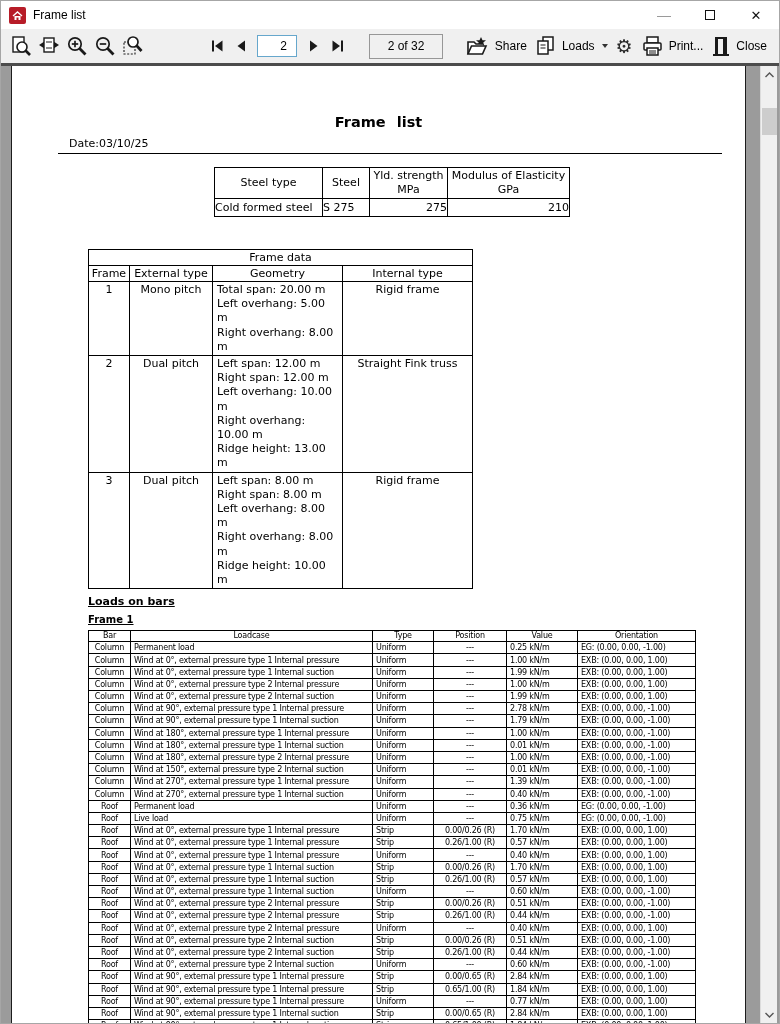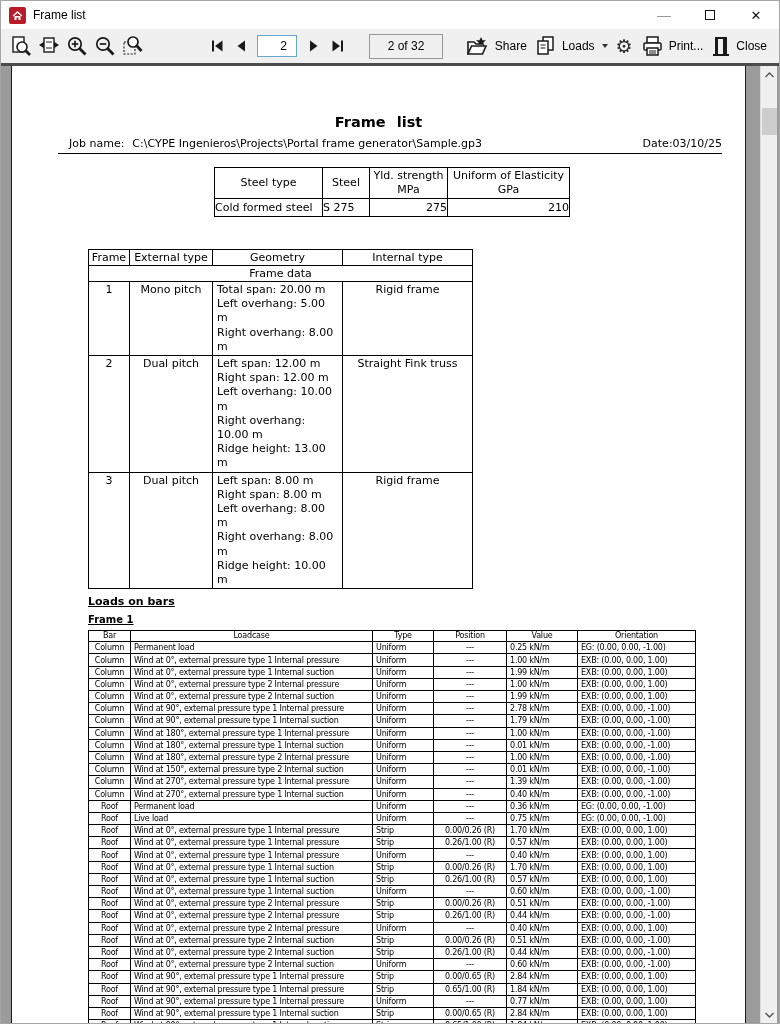--- a/index.html
+++ b/index.html
@@ -204,42 +204,39 @@
     </div>
   </div>
 
   <div class="viewport">
     <div class="page doc">
 
       <div class="doc-title">Frame list</div>
 
       <div class="doc-header">
         <div class="job-row">
-          <div class="job-left">
-            <span class="job-label">Job name:</span><span>C:\CYPE Ingenieros\Projects\Portal frame generator\Sample.gp3</span>
-          </div>
           <div>Date:03/10/25</div>
         </div>
         <div class="hr"></div>
       </div>
 
       <table class="steel-table">
         <colgroup>
             <col style="width:108px">
             <col style="width:47px">
             <col style="width:78px">
             <col style="width:122px">
           </colgroup>
         <thead>
           <tr>
             <th>Steel type</th>
             <th>Steel</th>
             <th>Yld. strength
 MPa</th>
-            <th>Uniform of Elasticity
+            <th>Modulus of Elasticity
 GPa</th>
           </tr>
         </thead>
         <tbody>
           <tr>
             <td>Cold formed steel</td>
             <td>S 275</td>
             <td class="num">275</td>
             <td class="num">210</td>
           </tr>
@@ -248,27 +245,27 @@
 
       <table class="frame-table">
         <colgroup>
             <col style="width:41px">
             <col style="width:83px">
             <col style="width:130px">
             <col style="width:130px">
           </colgroup>
         <thead>
           <tr>
+            <th class="ttl" colspan="4">Frame data</th>
+          </tr>
+          <tr>
             <th>Frame</th>
             <th>External type</th>
             <th>Geometry</th>
             <th>Internal type</th>
-          </tr>
-          <tr>
-            <th class="ttl" colspan="4">Frame data</th>
           </tr>
         </thead>
         <tbody>
             <tr>
               <td class="ctr">1</td>
               <td class="ctr">Mono pitch</td>
               <td class="geo">Total span: 20.00 m
 Left overhang: 5.00 m
 Right overhang: 8.00 m</td>
               <td class="ctr">Rigid frame</td>

